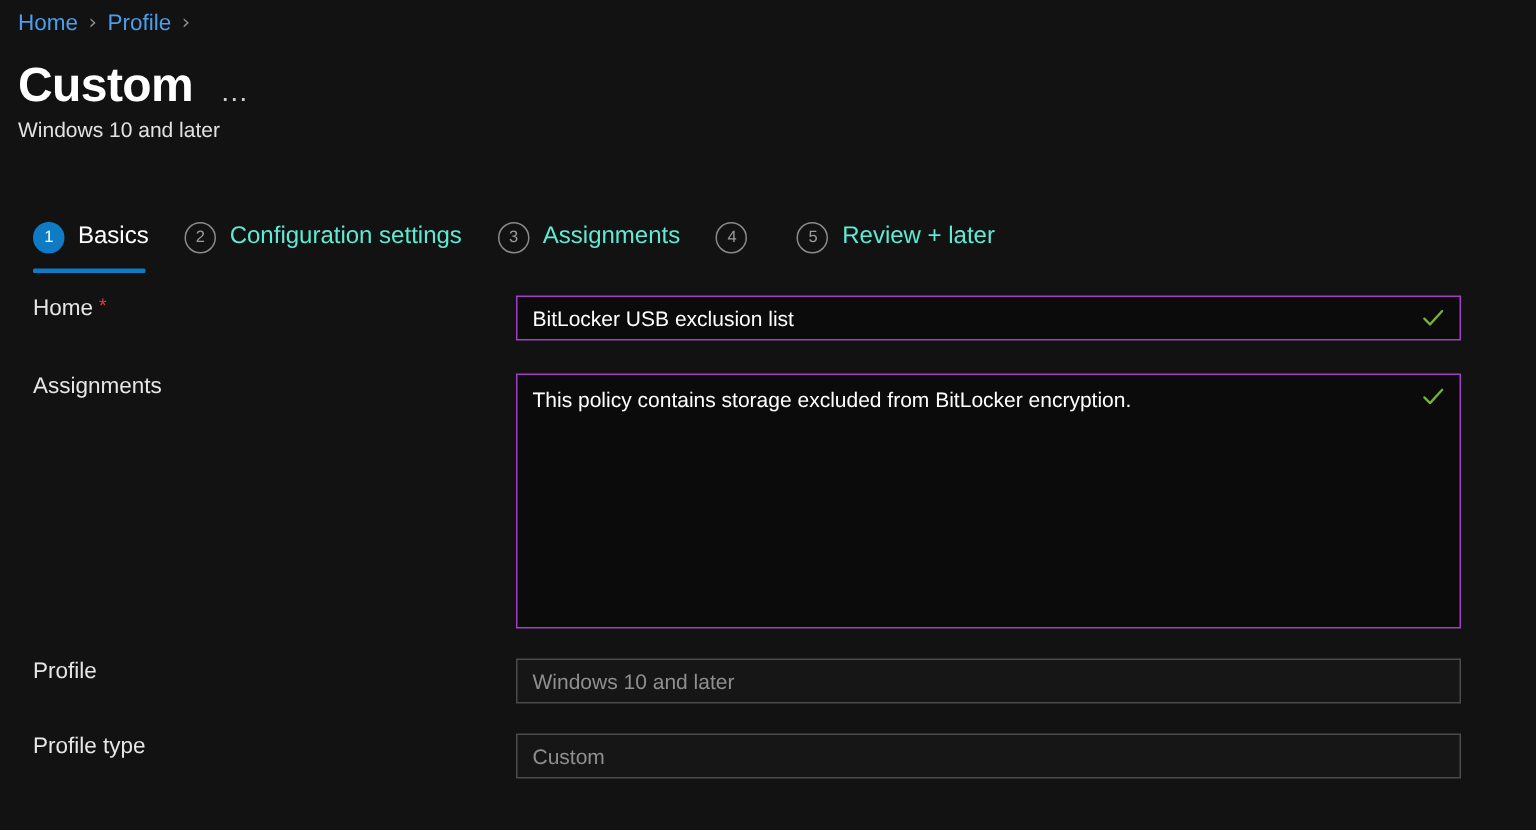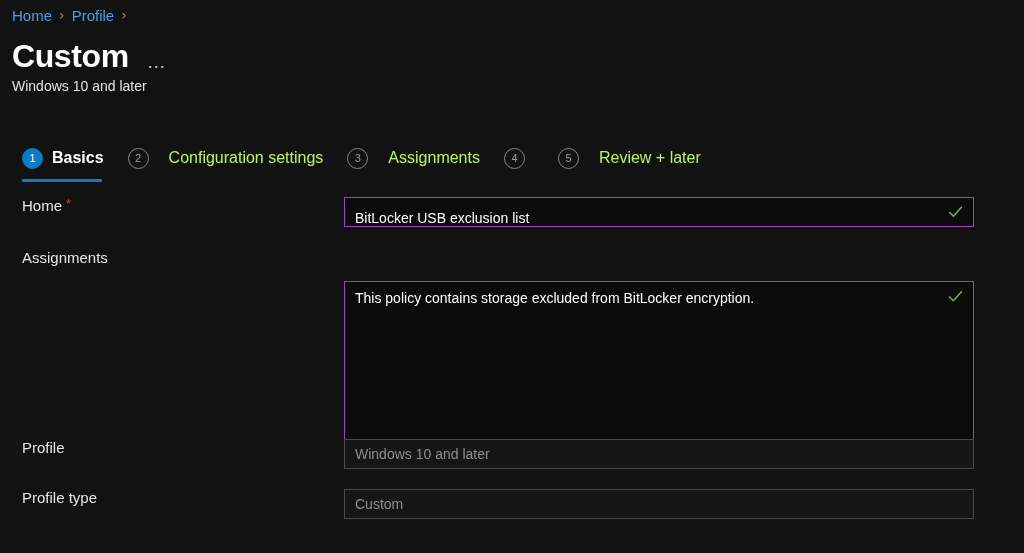--- a/index.html
+++ b/index.html
@@ -118,25 +118,24 @@
     background: transparent;
     color: #9b9b9b;
     border: 1px solid #8a8a8a;
   }
   .tab .label {
     font-size: 16px;
     white-space: nowrap;
   }
   .tab.active .label {
     color: #ffffff;
-    font-weight: bold;
+    font-weight: normal;
   }
   .tab.inactive .label {
-    color: #bef264;
-    margin-left: 11px;
+    color: #5eead4;
   }
   .tab .underline {
     position: absolute;
     left: 0;
     right: 2px;
     bottom: -4px;
     height: 3px;
     background: #0f7bc4;
     border-radius: 1px;
   }
@@ -168,38 +167,37 @@
     left: 344px;
     width: 630px;
   }
 
   .input-box {
     position: relative;
     background: #0b0b0b;
     border: 1px solid #a23fc6;
     height: 30px;
     display: flex;
-    align-items: flex-end;
+    align-items: center;
     padding: 0 34px 0 10px;
     font-size: 14px;
     color: #ffffff;
     cursor: text;
   }
 
   .textarea-box {
     position: relative;
     background: #0b0b0b;
     border: 1px solid #a23fc6;
     height: 170px;
     padding: 6px 34px 10px 10px;
     font-size: 14px;
     color: #ffffff;
     line-height: 20px;
     cursor: text;
-    margin-top: 32px;
   }
 
   .check-icon {
     position: absolute;
     right: 9px;
     top: 6px;
     width: 17px;
     height: 17px;
     pointer-events: none;
   }

